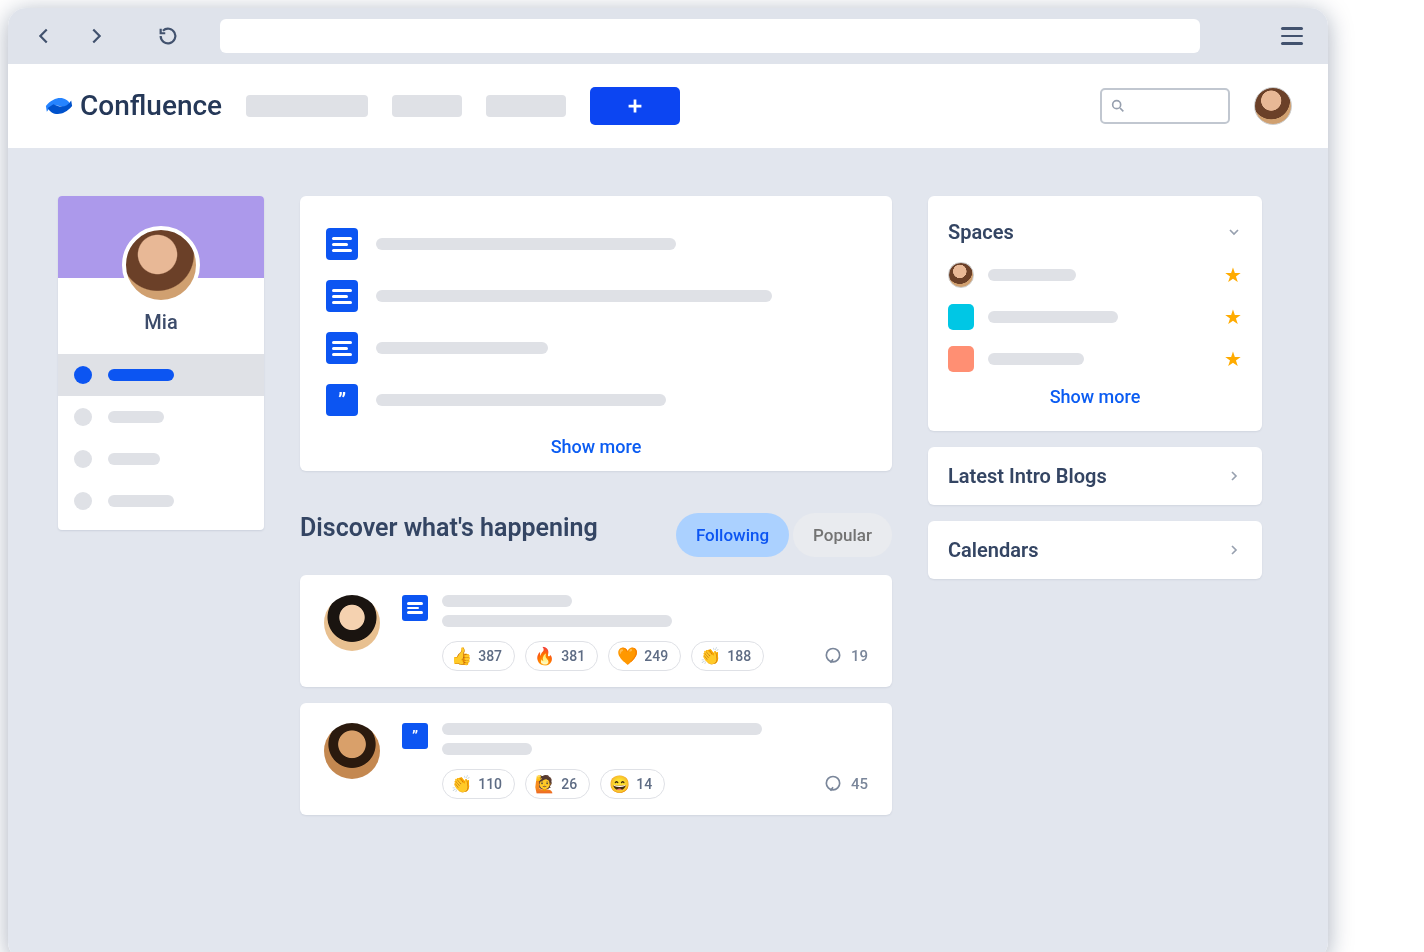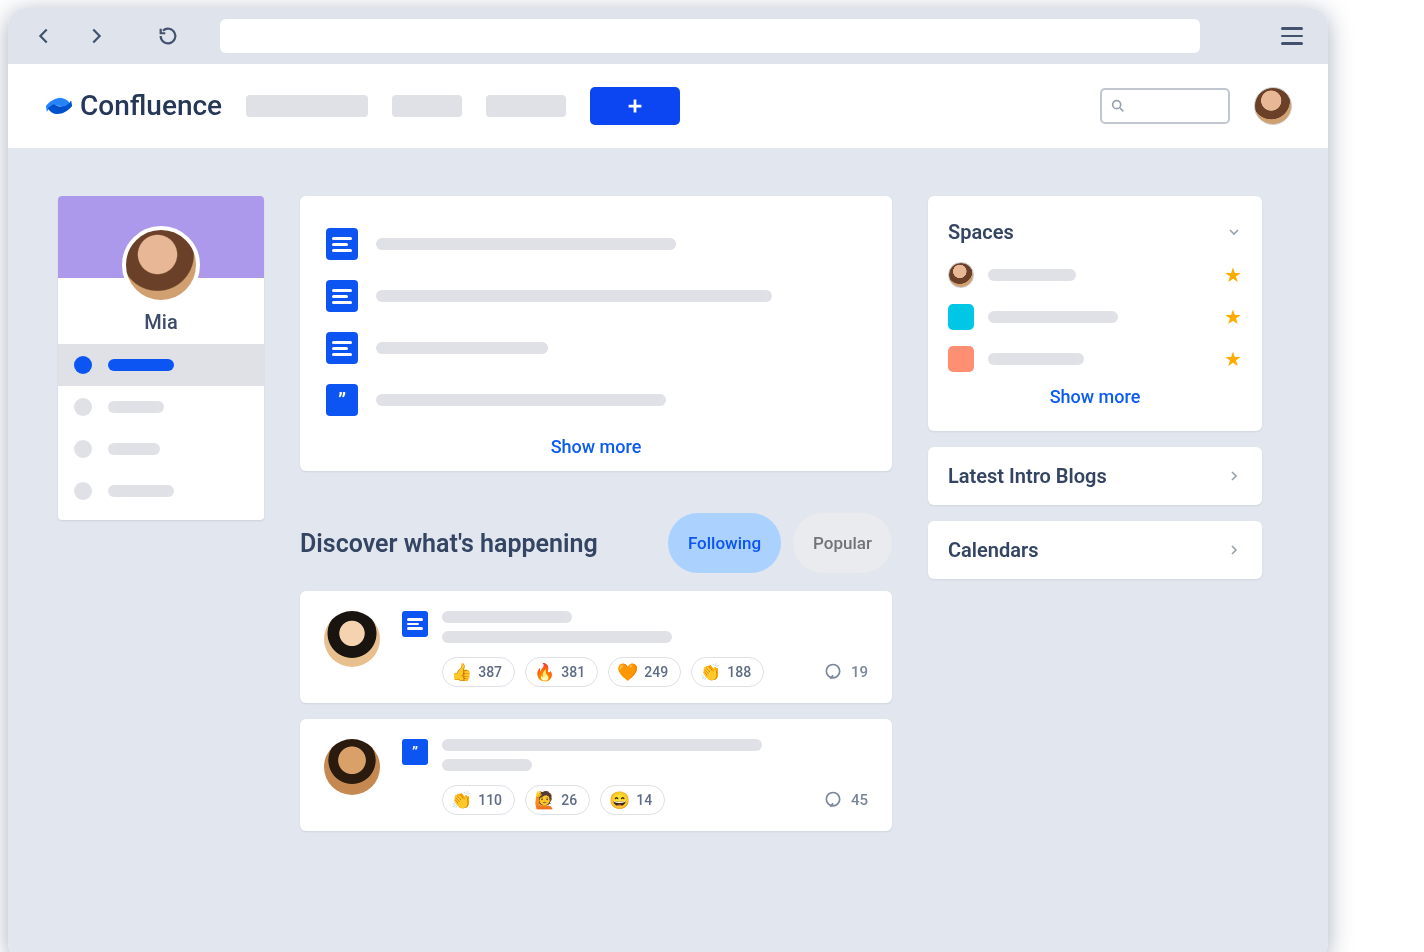--- a/index.html
+++ b/index.html
@@ -25,39 +25,39 @@
   .search-box { width: 130px; height: 36px; border:2px solid #C1C7D0; border-radius:5px; display:flex; align-items:center; padding:0 8px; }
   .search-box svg { width:16px;height:16px; stroke:#97A0AF; stroke-width:2.5; fill:none; }
   .avatar { width:38px;height:38px; border-radius:50%; background:radial-gradient(circle at 45% 35%, #e8b896 0 32%, #6b4028 34% 60%, #d0a070 62%); border:1px solid #ccc; }
   .avatar-lg { width:78px;height:78px; border:4px solid #fff; }
   .avatar-sm { width:26px;height:26px; }
   .workspace { background:#E2E6EE; padding: 48px 50px 0 50px; display:flex; gap: 36px; min-height: 812px; }
   .leftcol { width: 206px; }
   .profile-card { background:#fff; border-radius:4px; overflow:hidden; box-shadow:0 1px 2px rgba(9,30,66,0.1); }
   .profile-hdr { height: 82px; background:#AC99EB; position:relative; }
   .profile-hdr .avatar-lg { position:absolute; left:50%; transform:translateX(-50%); top:30px; }
-  .profile-name { text-align:center; font-size:20px; font-weight:500; color:#3D4C6B; margin-top:32px; padding-bottom:10px; }
+  .profile-name { text-align:center; font-size:20px; font-weight:500; color:#3D4C6B; margin-top:32px; padding-bottom:20px; }
   .lnav-item { height:42px; display:flex; align-items:center; gap:16px; padding:0 16px; }
   .lnav-item.active { background:#DFE1E6; }
   .lnav-dot { width:18px;height:18px; border-radius:50%; background:#DFE1E6; }
   .lnav-item.active .lnav-dot { background:#0C55F2; }
   .lnav-bar { height:12px; background:#DFE1E6; border-radius:6px; flex:0 0 auto; }
   .lnav-item.active .lnav-bar { background:#0C55F2; }
   .midcol { width: 592px; }
   .section-title { font-size:25px; font-weight:600; color:#344563; margin-bottom:18px; }
   .card { background:#fff; border-radius:6px; padding: 22px 26px; box-shadow:0 1px 2px rgba(9,30,66,0.08); }
   .recents-card { padding: 22px 26px 14px; }
   .ritem { display:flex; align-items:center; gap:18px; height:52px; }
   .doc-icon { width:32px;height:32px; background:#0C55F2; border-radius:4px; display:flex; flex-direction:column; justify-content:center; align-items:flex-start; padding:6px 6px; gap:3px; }
   .doc-icon span { height:3px; background:#fff; border-radius:2px; }
   .quote-icon { width:32px;height:32px; background:#0C55F2; border-radius:4px; display:flex; align-items:center; justify-content:center; color:#fff; font-size:20px; font-weight:700; }
   .gray-bar { height:12px; background:#DFE1E6; border-radius:6px; }
   .show-more { color:#0B5CF2; font-size:18px; font-weight:500; text-align:center; margin-top:10px; }
-  .disc-hdr { display:flex; align-items:center; gap:12px; margin:42px 0 18px; }
-  .chip { padding:20px 20px; border-radius:999px; font-size:17px; font-weight:500; }
+  .disc-hdr { display:flex; gap:4px; margin:42px 0 18px; }
+  .chip { padding:12px 20px; border-radius:999px; font-size:17px; font-weight:500; }
   .chip-active { background:#ABD1FF; color:#0C55F2; }
   .chip-inactive { background:#E9EBEF; color:#737373; }
   .feed-card { padding:20px 24px 16px; margin-bottom:16px; }
   .feed-row { display:flex; gap:22px; }
   .feed-avatar { width:56px;height:56px; border-radius:50%; background:radial-gradient(circle at 50% 40%, #f0c898 0 30%, #3a2818 32% 55%, #d8a878 57%); }
   .feed-content { flex:1; }
   .feed-head { display:flex; align-items:flex-start; gap:14px; }
   .feed-ico { width:26px;height:26px; background:#0C55F2; border-radius:3px; display:flex; flex-direction:column; justify-content:center; padding:4px 5px; gap:2px; }
   .feed-ico span { height:2.5px; background:#fff; border-radius:2px; }
   .feed-ico-q { width:26px;height:26px; background:#0C55F2; border-radius:3px; display:flex; align-items:center; justify-content:center; color:#fff; font-size:15px; font-weight:700; }

